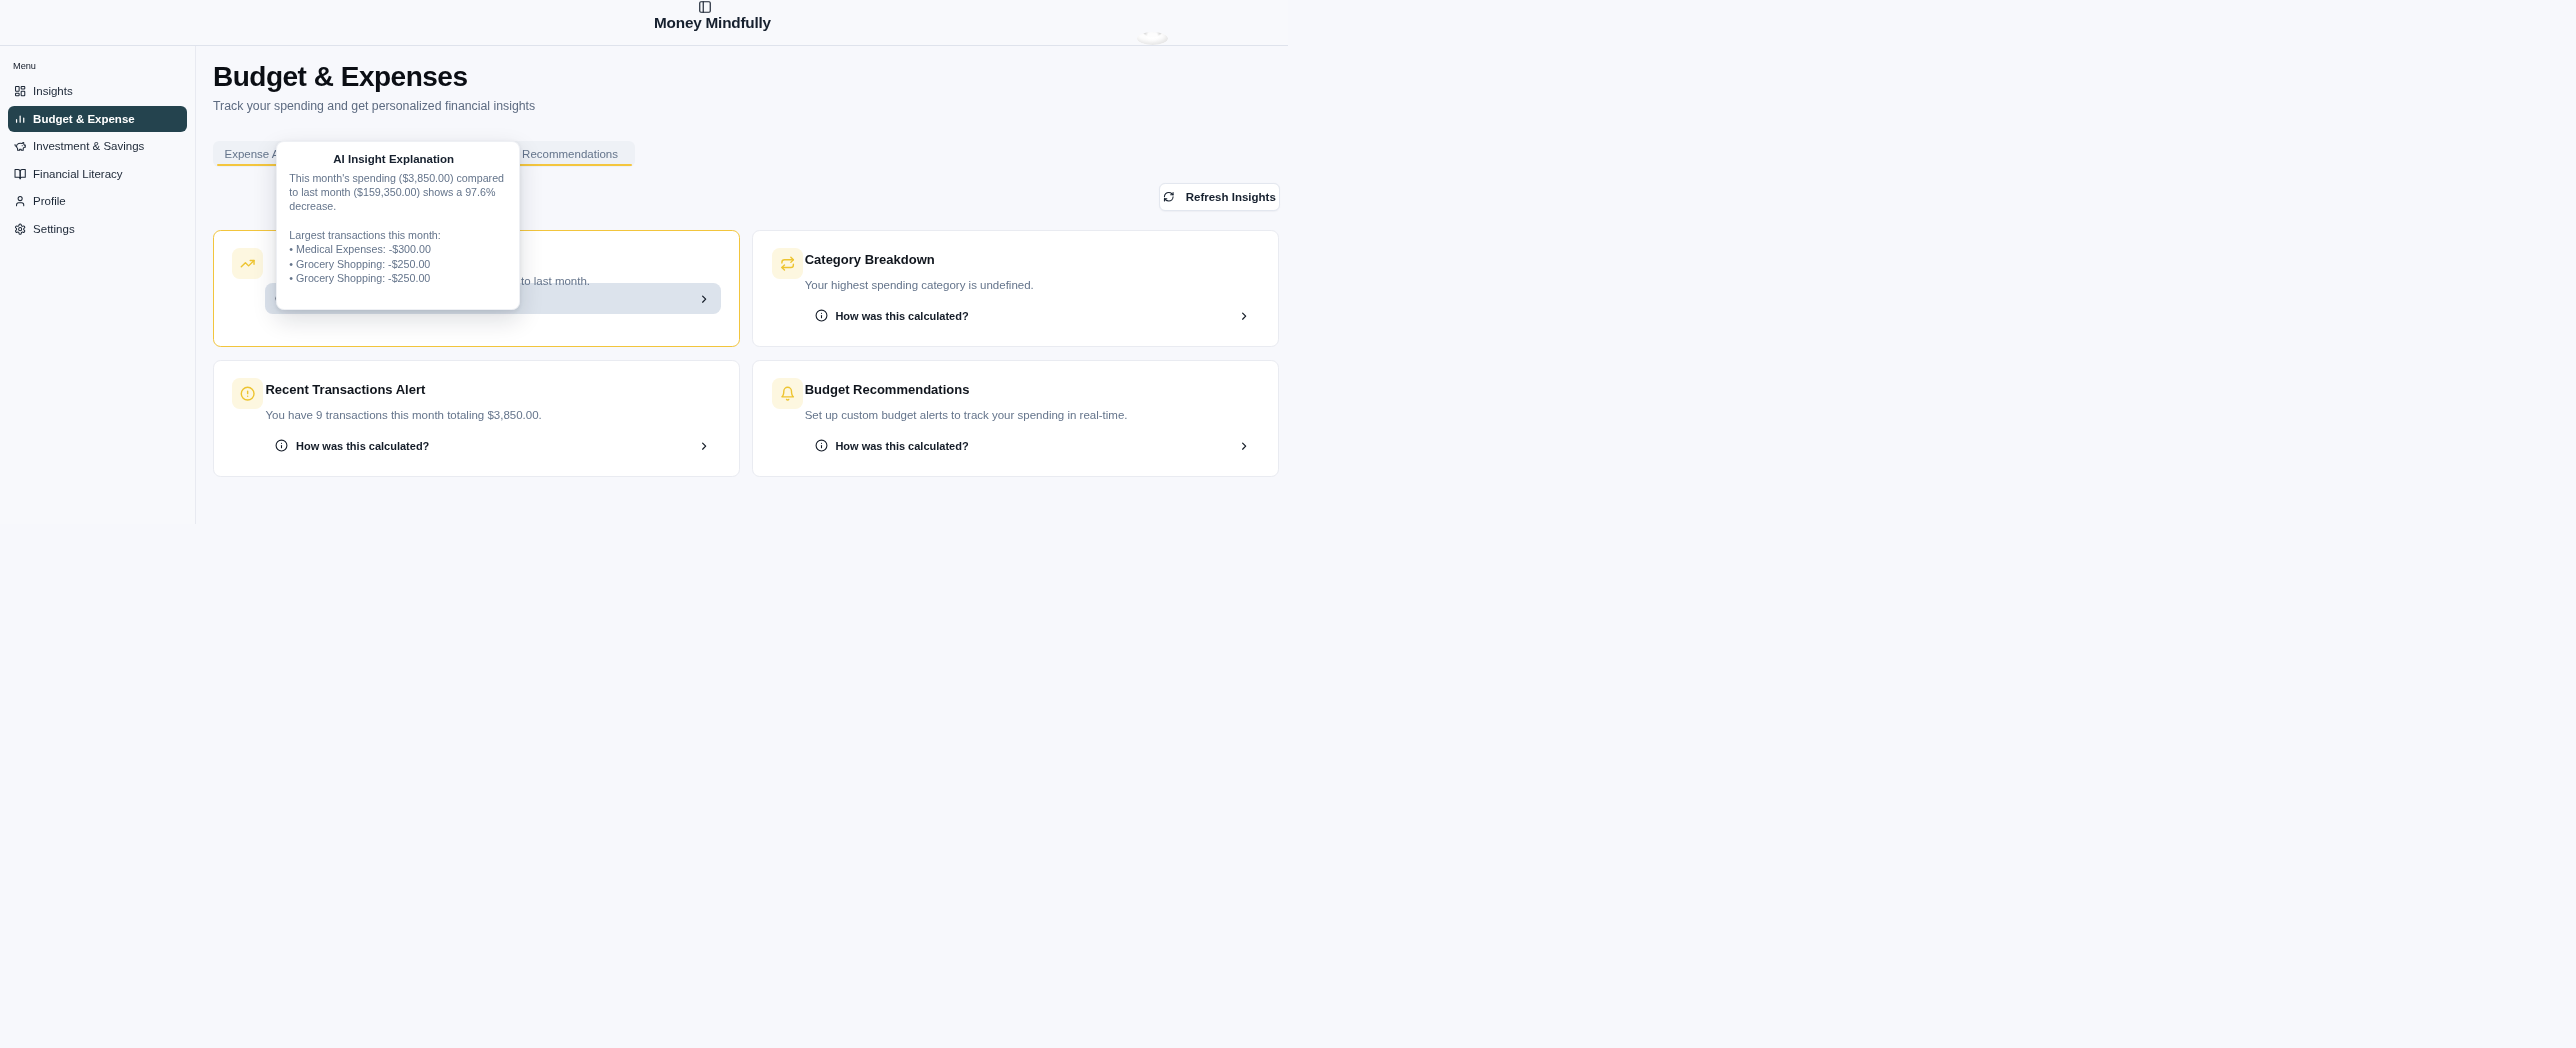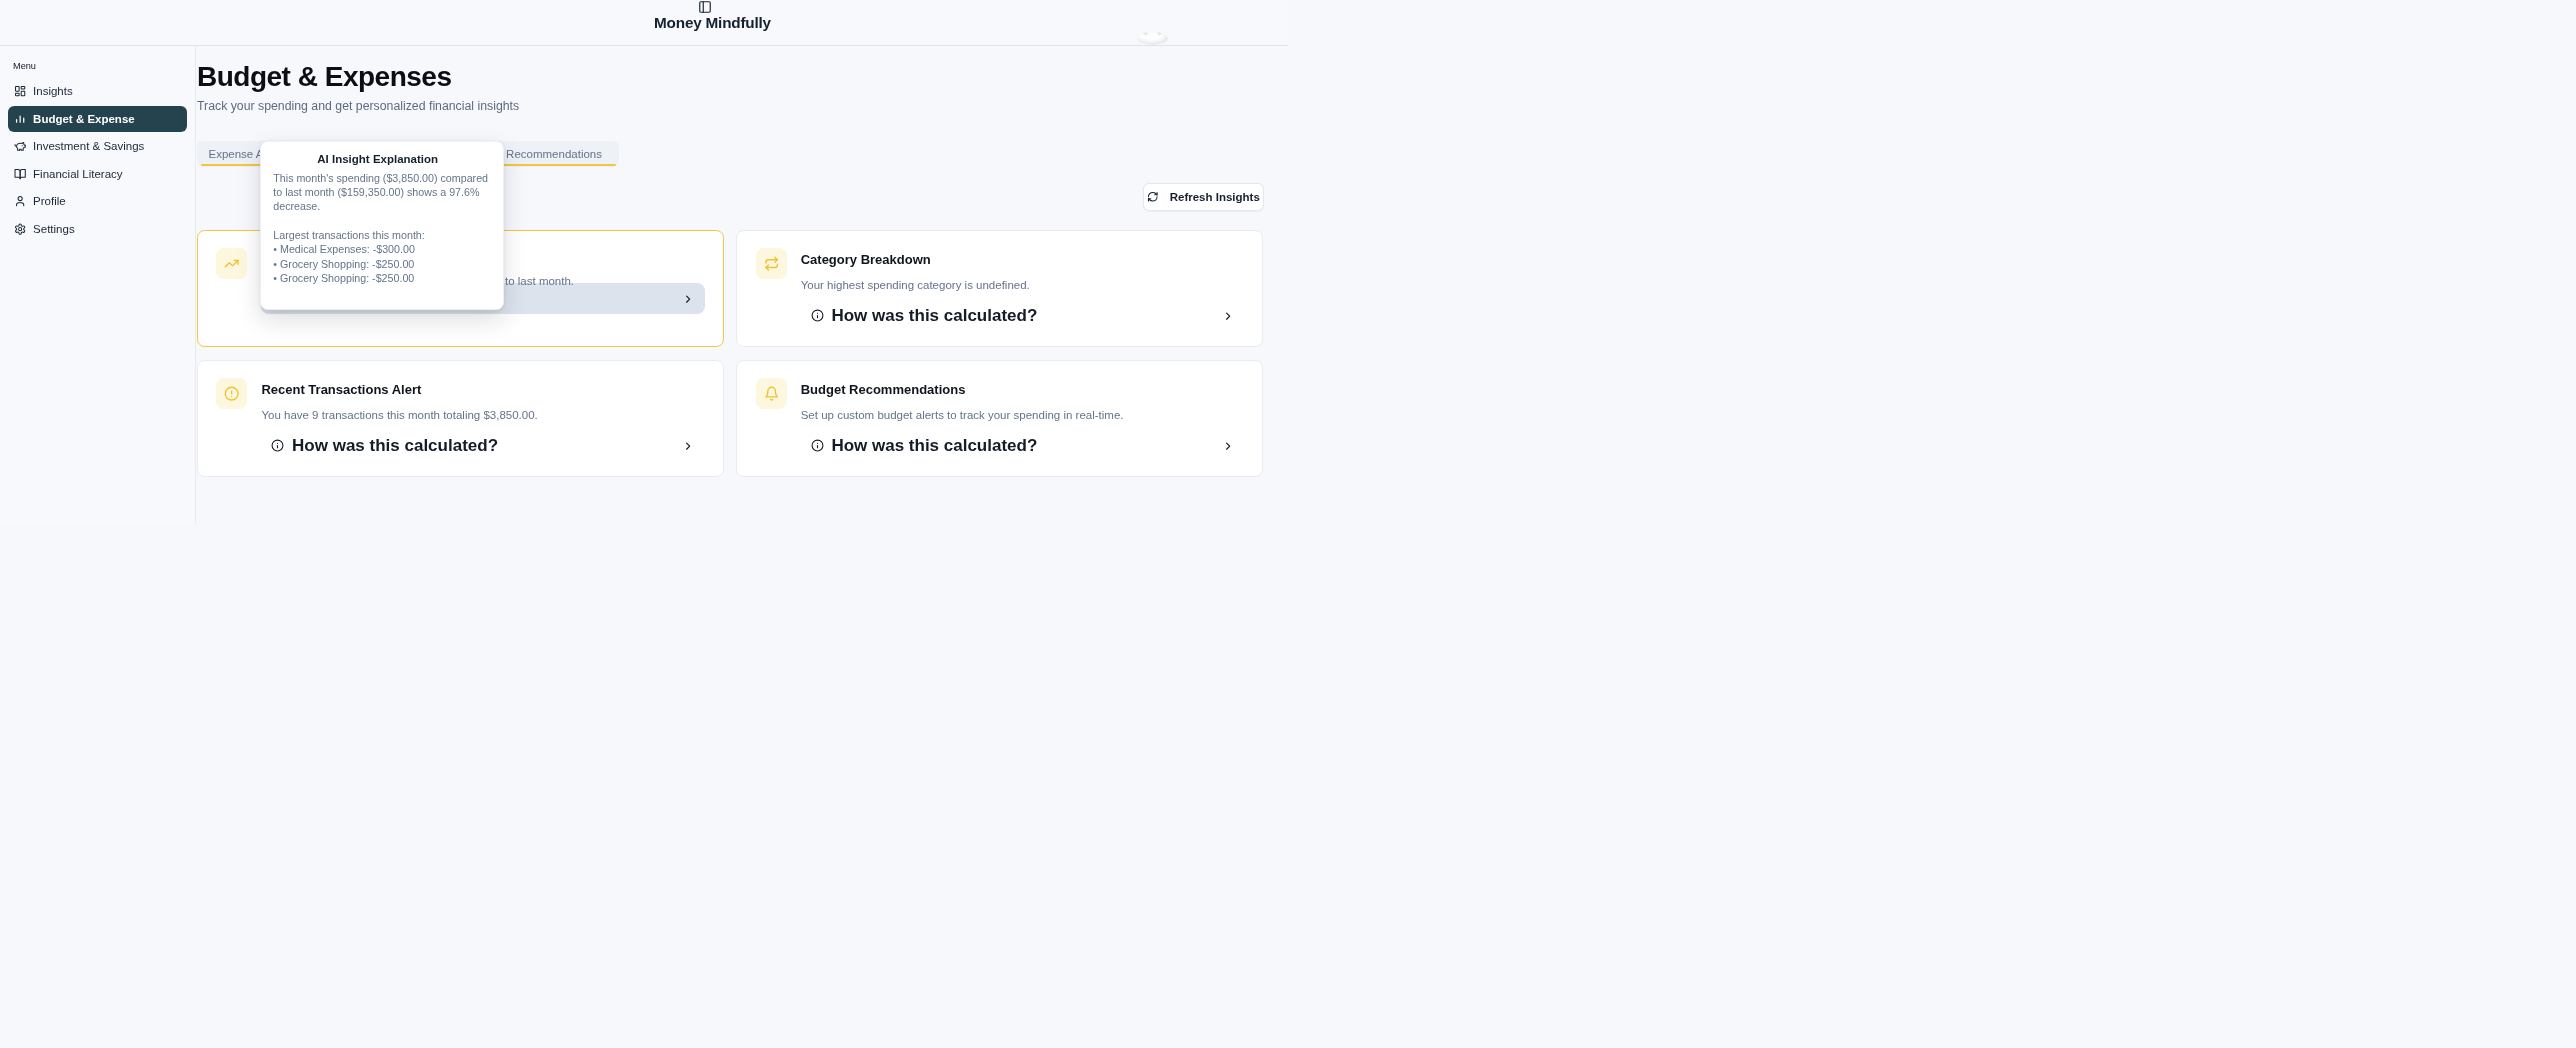--- a/index.html
+++ b/index.html
@@ -35,21 +35,21 @@
   .nav { margin-top:7px; padding:0 7.7px; }
   .nav-item {
     display:flex; align-items:center; gap:7px; height:26px; margin-bottom:1.5px;
     padding:0 6.1px; border-radius:6.1px; font-size:11.5px; color:#1c2736; cursor:pointer;
   }
   .nav-item .nicon { width:12.3px; height:12.3px; flex:0 0 12.3px; color:#1c2736; }
   .nav-item.active { background:#24434e; color:#ffffff; font-weight:bold; }
   .nav-item.active .nicon { color:#ffffff; }
 
   
-  .main { position:absolute; left:184px; top:46px; width:1093px; height:478px; padding:14px 13px 0 13px; }
+  .main { position:absolute; left:200px; top:46px; width:1093px; height:478px; padding:14px 13px 0 13px; }
   .page-title { font-size:28px; line-height:34px; font-weight:bold; color:#0b0e14; letter-spacing:-0.5px; }
   .page-subtitle { margin-top:4.6px; font-size:12.3px; line-height:15.3px; color:#5d6b81; }
 
   .tabs {
     position:relative; margin-top:27px; width:422px; height:26px;
     background:#eef1f6; border-radius:6.1px;
     display:flex; justify-content:space-between; align-items:center;
     font-size:11.5px; color:#64748b;
   }
   .tab { cursor:pointer; }
@@ -66,36 +66,36 @@
   }
   .refresh-btn .ricon { width:11.5px; height:11.5px; color:#16202e; }
 
   
   .cards { margin-top:19px; display:grid; grid-template-columns:527px 527px; grid-auto-rows:117px; gap:13px 12.3px; }
   .card {
     position:relative; background:#ffffff; border:0.8px solid #e9ebf1; border-radius:7.7px;
     padding:17px 18.4px; height:117px;
   }
   .card.accent { border:1.5px solid #f2c53d; }
-  .card-row { display:flex; gap:14px; }
+  .card-row { display:flex; gap:2px; }
   .tile {
     width:31px; height:31px; border-radius:7.7px; background:#fdf7e0;
     display:flex; align-items:center; justify-content:center; flex:0 0 31px;
   }
   .tile svg { width:15.3px; height:15.3px; color:#edc430; }
   .content { flex:1; padding-top:3.1px; min-width:0; }
   .card-title { font-size:13px; line-height:17px; font-weight:bold; color:#10151d; }
   .card-desc { margin-top:10px; font-size:11.5px; line-height:15.3px; color:#64748b; min-height:15.3px; }
   .calc-row {
     margin-top:7px; height:31px; border-radius:7.7px; padding:0 10px;
     display:flex; align-items:center; cursor:pointer;
   }
   .calc-row.highlight { background:#dce3ec; }
   .calc-row .iicon { width:13px; height:13px; color:#141c28; flex:0 0 13px; }
-  .calc-label { margin-left:7.7px; font-size:17px; font-weight:bold; color:#141c28; }
+  .calc-label { margin-left:7.7px; font-size:11px; font-weight:bold; color:#141c28; }
   .calc-row .chev { margin-left:auto; width:12.3px; height:12.3px; color:#141c28; }
   .desc-fragment { position:absolute; left:307px; top:43px; font-size:11.5px; line-height:15.3px; color:#64748b; }
 
   
   .popover {
     position:absolute; left:76px; top:95px; width:244px; min-height:169px; z-index:10;
     background:#ffffff; border:0.8px solid #eef0f4; border-radius:7.7px;
     box-shadow:0 9.2px 24.5px rgba(15,23,42,.14), 0 1.5px 4.6px rgba(15,23,42,.08);
     padding:10.7px 12.3px 12.3px 12.3px;
   }

